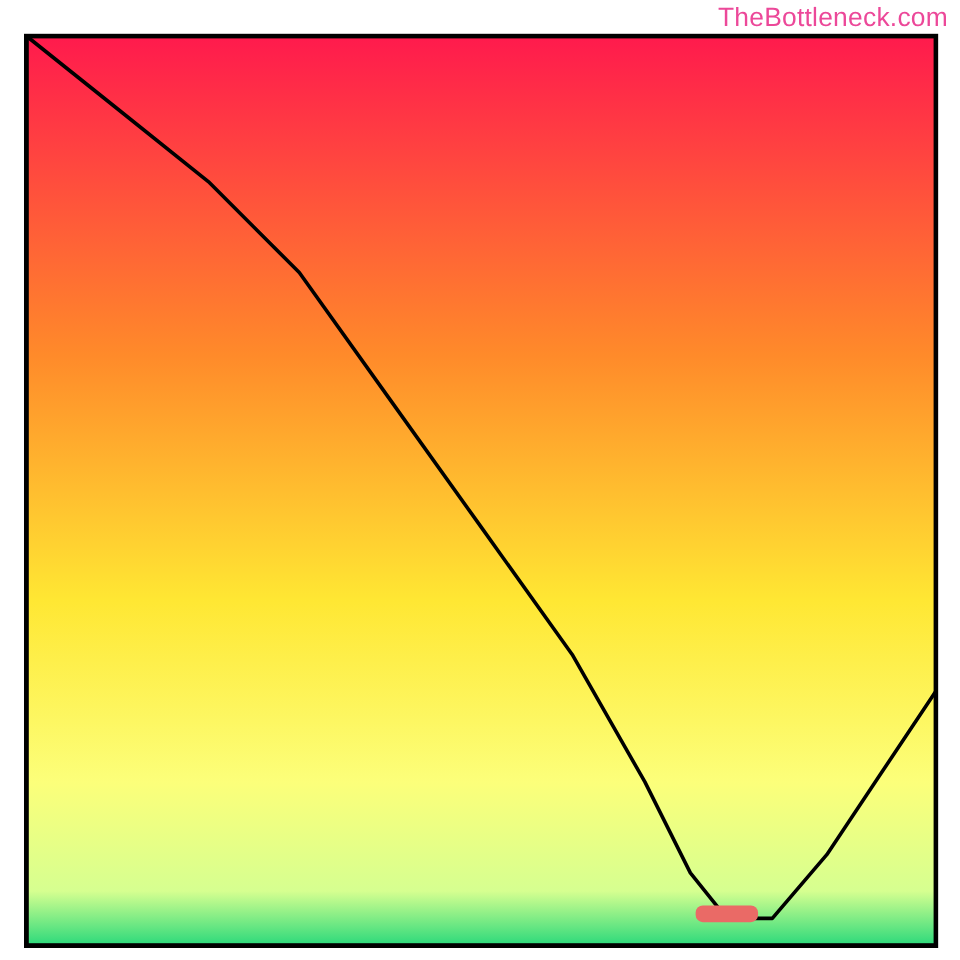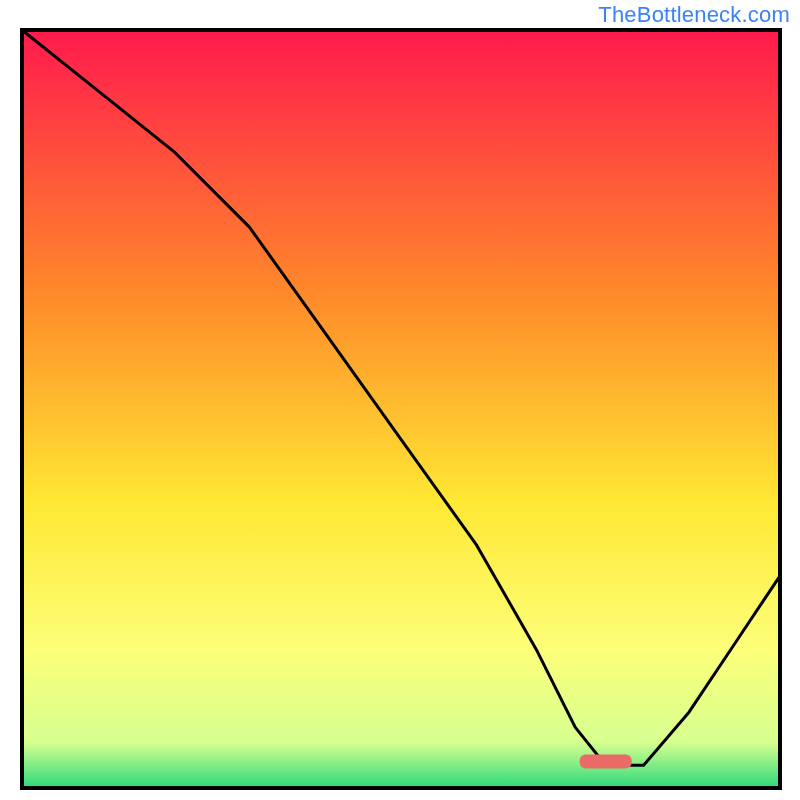--- a/index.html
+++ b/index.html
@@ -13,21 +13,21 @@
   }
   .stage {
     position: relative;
     width: 800px;
     height: 800px;
   }
   .watermark {
     position: absolute;
     top: 2px;
     right: 10px;
-    color: #3b82f6;
+    color: #ec4899;
     font-size: 22px;
     font-weight: 500;
     letter-spacing: 0.2px;
   }
   .plot {
     position: absolute;
     left: 20px;
     top: 28px;
     width: 762px;
     height: 762px;

